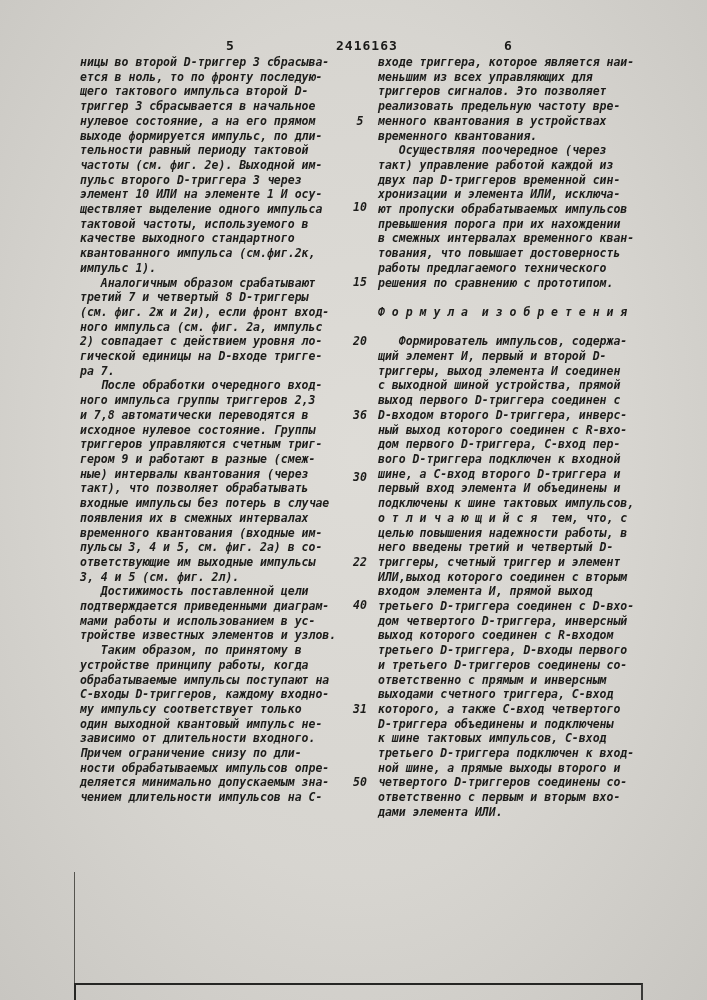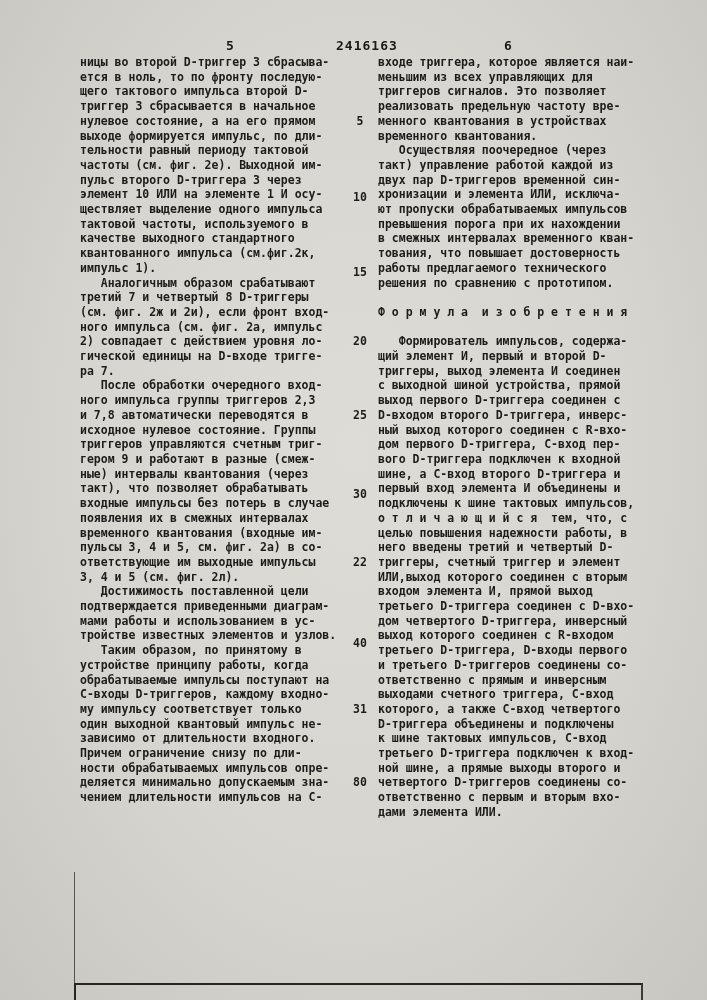--- a/index.html
+++ b/index.html
@@ -14,21 +14,21 @@
   .page { position: absolute; inset: 0; }
   .header-num {
     position: absolute; top: 38px;
     font-size: 13px; font-weight: bold; letter-spacing: 1px;
   }
   .hp-left   { left: 226px; }
   .hp-center { left: 336px; }
   .hp-right  { left: 504px; }
   .columns {
     position: absolute; left: 80px; top: 55px;
-    display: flex; align-items: flex-start;
+    display: flex; align-items: flex-start; font-style: italic;
   }
   pre.coltext {
     margin: 0; padding: 0;
     font-family: inherit;
     font-size: 11.5px; line-height: 14.7px;
     font-weight: bold;
     white-space: pre;
     color: #1c1c1a;
   }
   .col-left  { width: 262px; }
@@ -112,29 +112,29 @@
 С-входы D-триггеров, каждому входно-
 му импульсу соответствует только
 один выходной квантовый импульс не-
 зависимо от длительности входного.
 Причем ограничение снизу по дли-
 ности обрабатываемых импульсов опре-
 деляется минимально допускаемым зна-
 чением длительности импульсов на С-</pre>
     <div class="gutter" id="gutter">
         <span class="gutter-num" style="top: 58.8px;">5</span>
-        <span class="gutter-num" style="top: 135px;">10</span>
-        <span class="gutter-num" style="top: 210px;">15</span>
+        <span class="gutter-num" style="top: 145px;">10</span>
+        <span class="gutter-num" style="top: 220px;">15</span>
         <span class="gutter-num" style="top: 279.3px;">20</span>
-        <span class="gutter-num" style="top: 352.8px;">25</span>
-        <span class="gutter-num" style="top: 432px;">30</span>
+        <span class="gutter-num" style="top: 352.8px;">36</span>
+        <span class="gutter-num" style="top: 415px;">30</span>
         <span class="gutter-num" style="top: 499.8px;">22</span>
-        <span class="gutter-num" style="top: 581px;">40</span>
+        <span class="gutter-num" style="top: 543px;">40</span>
         <span class="gutter-num" style="top: 646.8px;">31</span>
-        <span class="gutter-num" style="top: 720.3px;">80</span>
+        <span class="gutter-num" style="top: 720.3px;">50</span>
       </div>
     <pre class="coltext col-right">входе триггера, которое является наи-
 меньшим из всех управляющих для
 триггеров сигналов. Это позволяет
 реализовать предельную частоту вре-
 менного квантования в устройствах
 временного квантования.
    Осуществляя поочередное (через
 такт) управление работой каждой из
 двух пар D-триггеров временной син-

